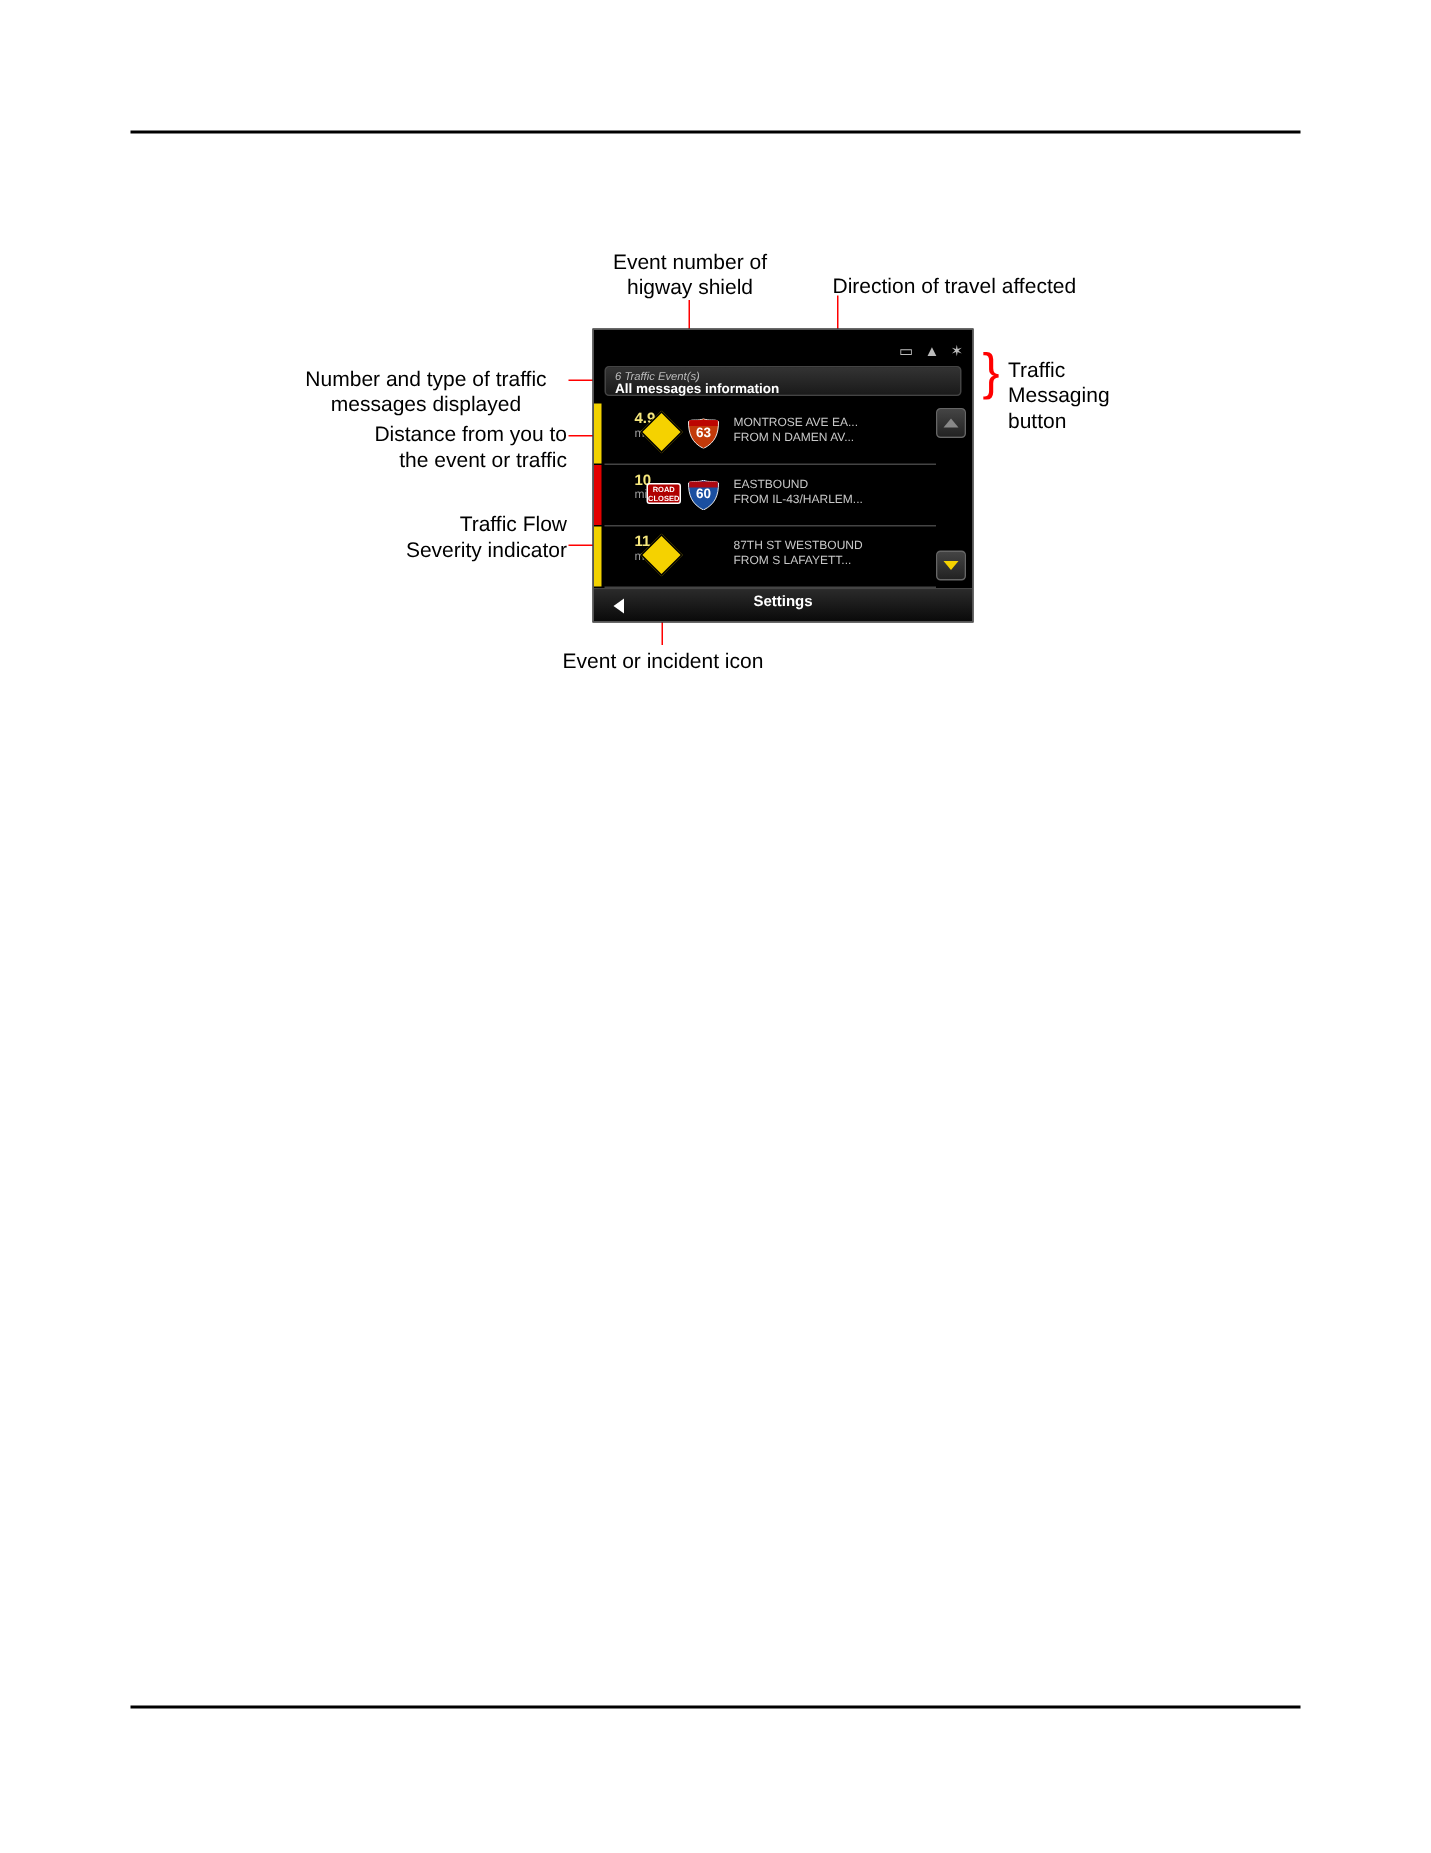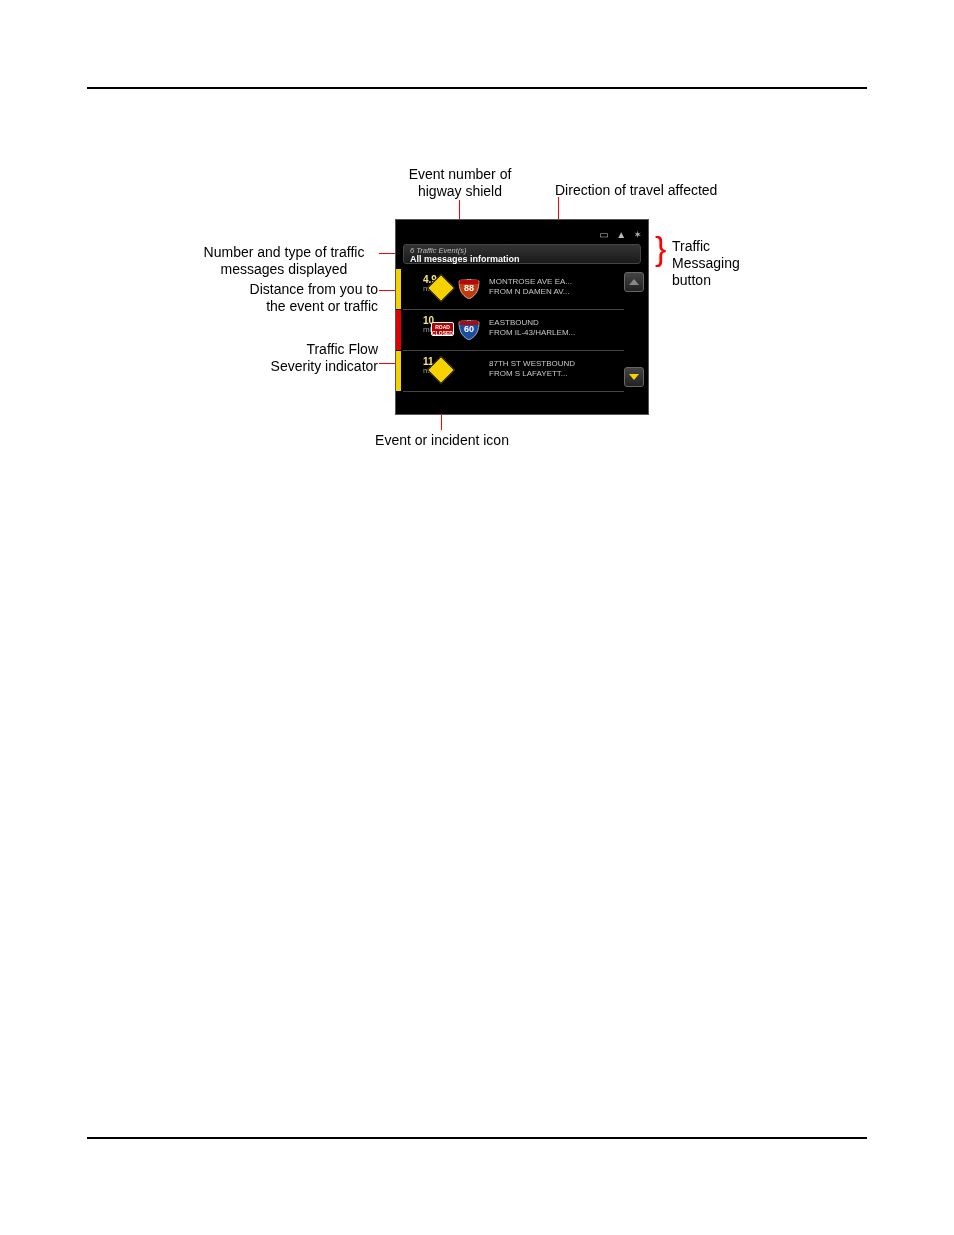--- a/index.html
+++ b/index.html
@@ -99,21 +99,21 @@
             <div class="dist-u">mi</div>
           </div>
           <div class="ic event">
             <div class="diamond"></div>
           </div>
           <div class="shield">
             <svg viewBox="0 0 22 20">
               <path d="M1 2 C3 0 8 2 11 0 C14 2 19 0 21 2 C21 10 19 16 11 20 C3 16 1 10 1 2 Z" fill="#c23a0a" stroke="#fff" stroke-width="0.6"></path>
               <rect x="1.5" y="1" width="19" height="4" fill="#b00" opacity="0.9"></rect>
             </svg>
-            <div class="shield-num">88</div>
+            <div class="shield-num">63</div>
           </div>
           <div class="desc">MONTROSE AVE EA...<br>FROM N DAMEN AV...</div>
         </div>
         <div class="row">
           <div class="sev red"></div>
           <div class="dist">
             <div class="dist-n">10</div>
             <div class="dist-u">mi</div>
           </div>
           <div class="ic event">
@@ -141,14 +141,20 @@
         </div>
       </div>
 
     <div class="scroll up">
         <div class="tri up"></div>
       </div>
     <div class="scroll down">
         <div class="tri down"></div>
       </div>
 
+    <div class="footer">
+      <div class="back">
+          <div class="back-tri"></div>
+        </div>
+      <div class="settings">Settings</div>
+    </div>
   </div>
 </div>
 
 </body></html>

